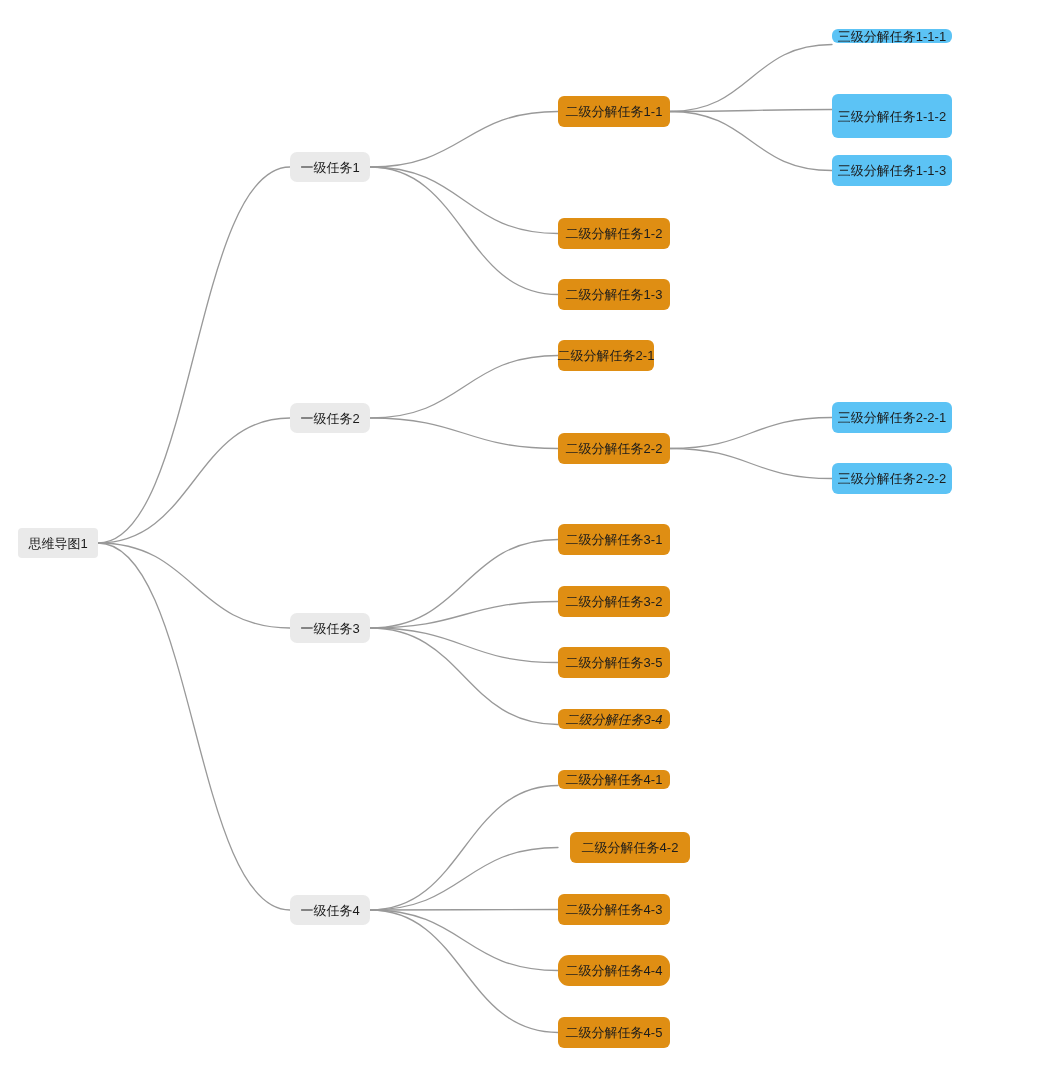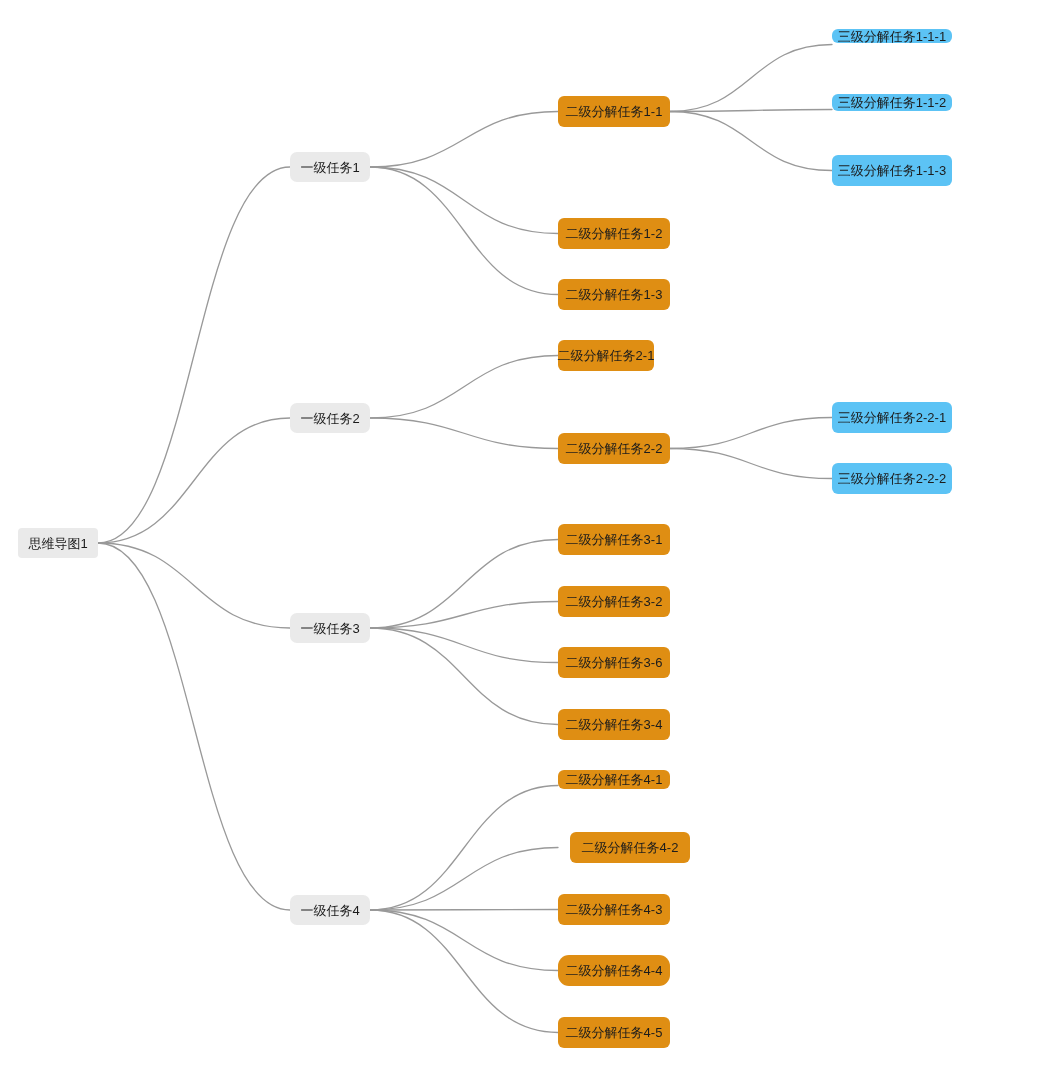--- a/index.html
+++ b/index.html
@@ -95,26 +95,26 @@
       <div class="node node-l1" style="left: 290px; top: 403px; width: 80px; height: 30px;">一级任务2</div>
       <div class="node node-l1" style="left: 290px; top: 613px; width: 80px; height: 30px;">一级任务3</div>
       <div class="node node-l1" style="left: 290px; top: 895px; width: 80px; height: 30px;">一级任务4</div>
       <div class="node node-l2" style="left: 558px; top: 96px; width: 112px; height: 31px;">二级分解任务1-1</div>
       <div class="node node-l2" style="left: 558px; top: 218px; width: 112px; height: 31px;">二级分解任务1-2</div>
       <div class="node node-l2" style="left: 558px; top: 279px; width: 112px; height: 31px;">二级分解任务1-3</div>
       <div class="node node-l2" style="left: 558px; top: 340px; width: 96px; height: 31px;">二级分解任务2-1</div>
       <div class="node node-l2" style="left: 558px; top: 433px; width: 112px; height: 31px;">二级分解任务2-2</div>
       <div class="node node-l2" style="left: 558px; top: 524px; width: 112px; height: 31px;">二级分解任务3-1</div>
       <div class="node node-l2" style="left: 558px; top: 586px; width: 112px; height: 31px;">二级分解任务3-2</div>
-      <div class="node node-l2" style="left: 558px; top: 647px; width: 112px; height: 31px;">二级分解任务3-6</div>
-      <div class="node node-l2" style="left: 558px; top: 709px; width: 112px; height: 31px;">二级分解任务3-4</div>
+      <div class="node node-l2" style="left: 558px; top: 647px; width: 112px; height: 31px;">二级分解任务3-5</div>
+      <div class="node node-l2" style="left: 558px; top: 709px; width: 112px; height: 20px; font-style: italic;">二级分解任务3-4</div>
       <div class="node node-l2" style="left: 558px; top: 770px; width: 112px; height: 19px;">二级分解任务4-1</div>
       <div class="node node-l2" style="left: 570px; top: 832px; width: 120px; height: 31px;">二级分解任务4-2</div>
       <div class="node node-l2" style="left: 558px; top: 894px; width: 112px; height: 31px;">二级分解任务4-3</div>
       <div class="node node-l2" style="left: 558px; top: 955px; width: 112px; height: 31px; border-radius: 11px;">二级分解任务4-4</div>
       <div class="node node-l2" style="left: 558px; top: 1017px; width: 112px; height: 31px;">二级分解任务4-5</div>
       <div class="node node-l3" style="left: 832px; top: 29px; width: 120px; height: 14px;">三级分解任务1-1-1</div>
-      <div class="node node-l3" style="left: 832px; top: 94px; width: 120px; height: 17px;">三级分解任务1-1-2</div>
+      <div class="node node-l3" style="left: 832px; top: 94px; width: 120px; height: 44px;">三级分解任务1-1-2</div>
       <div class="node node-l3" style="left: 832px; top: 155px; width: 120px; height: 31px;">三级分解任务1-1-3</div>
       <div class="node node-l3" style="left: 832px; top: 402px; width: 120px; height: 31px;">三级分解任务2-2-1</div>
       <div class="node node-l3" style="left: 832px; top: 463px; width: 120px; height: 31px;">三级分解任务2-2-2</div>
     </div>
 </div>
 
 </body></html>

